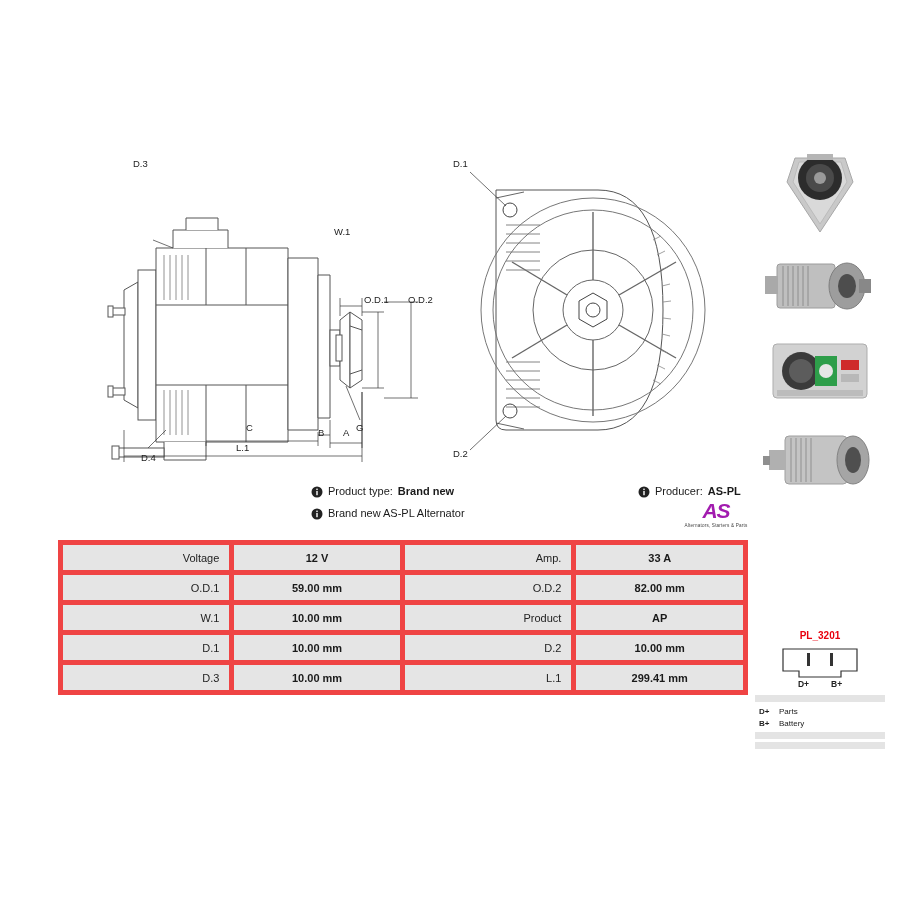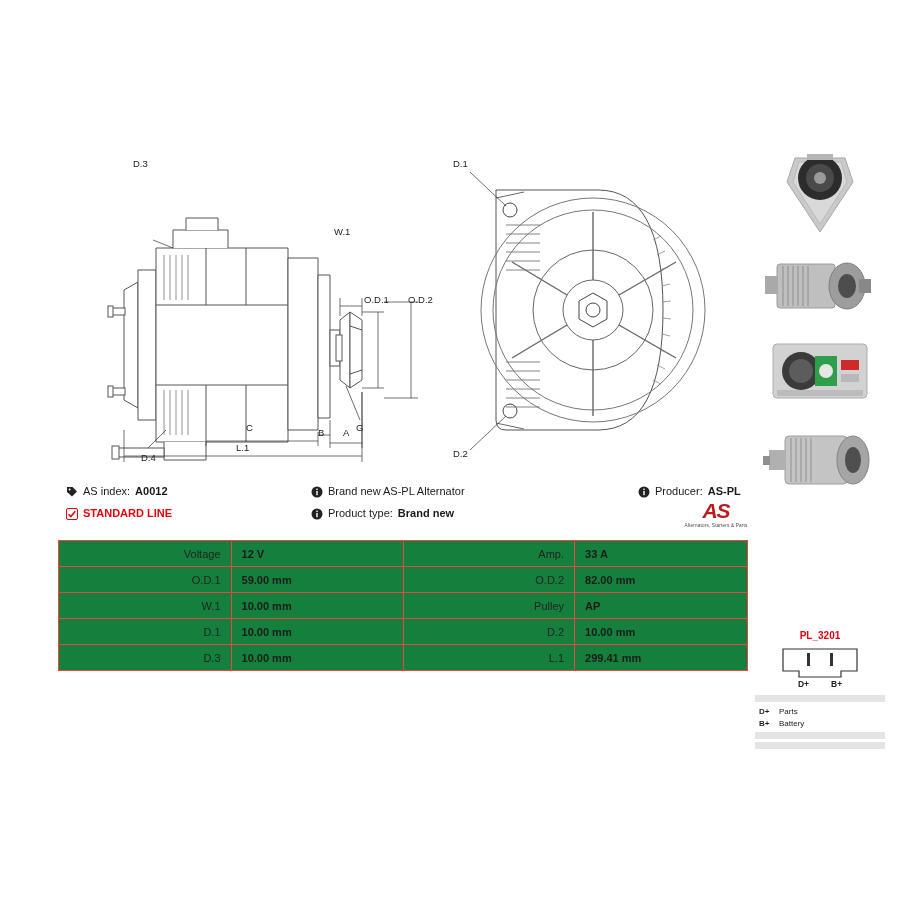--- a/index.html
+++ b/index.html
@@ -96,21 +96,21 @@
     position: absolute;
     left: 680px;
     top: 500px;
     width: 72px;
     text-align: center;
   }
   .aspl-logo .mark {
     font-size: 21px;
     font-weight: bold;
     font-style: italic;
-    color: #b91c1c;
+    color: #a21caf;
     letter-spacing: -1px;
     line-height: 1;
   }
   .aspl-logo .tag {
     font-size: 4.6px;
     color: #444;
     letter-spacing: 0.2px;
     margin-top: 2px;
   }
 
@@ -118,32 +118,32 @@
   table.specs {
     position: absolute;
     left: 58px;
     top: 540px;
     width: 690px;
     border-collapse: collapse;
     font-size: 11px;
   }
   table.specs td {
     height: 25px;
-    border: 1px solid #ef4444;
+    border: 5px solid #ef4444;
     padding: 0 10px;
-    background: #15803d;
+    background: #e5e5e5;
   }
   td.k {
     width: 172px;
     text-align: right;
     color: #222;
   }
   td.v {
     width: 173px;
-    text-align: left;
+    text-align: center;
     font-weight: bold;
     background: #f2f2f2;
   }
   td.empty { background: #e8e8e8; }
 
   
   .plugbox {
     position: absolute;
     left: 755px;
     top: 630px;
@@ -413,63 +413,42 @@
         <ellipse cx="98" cy="42" rx="16" ry="24" fill="#a5a5a5" stroke="#838383"></ellipse>
         <ellipse cx="98" cy="42" rx="8" ry="13" fill="#4f4f4f"></ellipse>
         <rect x="14" y="32" width="17" height="20" fill="#b0b0b0"></rect>
         <rect x="8" y="38" width="7" height="9" fill="#8f8f8f"></rect>
       </svg>
     </div>
   </div>
 
   <div class="inforow">
 
-    <div class="info-col info-c1">
-      <div class="info-line">
-        <span class="ico">
-          <svg width="12" height="12" viewBox="0 0 12 12">
-              <path d="M1 1 L6.5 1 L11 5.5 L6 10.5 L1 6 Z" fill="#222"></path>
-              <circle cx="3.6" cy="3.6" r="1" fill="#fff"></circle>
-            </svg>
-        </span>
-        <span>AS index:</span>
-        <span class="val">A0012</span>
-      </div>
-      <div class="info-line">
-        <span class="ico">
-          <svg width="12" height="12" viewBox="0 0 12 12">
-              <rect x="0.5" y="0.5" width="11" height="11" rx="1.5" fill="none" stroke="#e8000d"></rect>
-              <path d="M2.6 6.2 L4.8 8.6 L9.3 3.2" fill="none" stroke="#e8000d" stroke-width="1.6"></path>
-            </svg>
-        </span>
-        <span class="red">STANDARD LINE</span>
-      </div>
-    </div>
 
     <div class="info-col info-c2">
-      <div class="info-line">
-        <span class="ico">
-          <svg width="12" height="12" viewBox="0 0 12 12">
-              <circle cx="6" cy="6" r="5.5" fill="#222"></circle>
-              <rect x="5.3" y="5" width="1.4" height="4.2" fill="#fff"></rect>
-              <rect x="5.3" y="2.6" width="1.4" height="1.5" fill="#fff"></rect>
-            </svg>
-        </span>
-        <span>Brand new AS-PL Alternator</span>
-      </div>
       <div class="info-line">
         <span class="ico">
           <svg width="12" height="12" viewBox="0 0 12 12">
               <circle cx="6" cy="6" r="5.5" fill="#222"></circle>
               <rect x="5.3" y="5" width="1.4" height="4.2" fill="#fff"></rect>
               <rect x="5.3" y="2.6" width="1.4" height="1.5" fill="#fff"></rect>
             </svg>
         </span>
         <span>Product type:</span>
         <span class="val">Brand new</span>
+      </div>
+      <div class="info-line">
+        <span class="ico">
+          <svg width="12" height="12" viewBox="0 0 12 12">
+              <circle cx="6" cy="6" r="5.5" fill="#222"></circle>
+              <rect x="5.3" y="5" width="1.4" height="4.2" fill="#fff"></rect>
+              <rect x="5.3" y="2.6" width="1.4" height="1.5" fill="#fff"></rect>
+            </svg>
+        </span>
+        <span>Brand new AS-PL Alternator</span>
       </div>
     </div>
 
     <div class="info-col info-c3">
       <div class="info-line">
         <span class="ico">
           <svg width="12" height="12" viewBox="0 0 12 12">
               <circle cx="6" cy="6" r="5.5" fill="#222"></circle>
               <rect x="5.3" y="5" width="1.4" height="4.2" fill="#fff"></rect>
               <rect x="5.3" y="2.6" width="1.4" height="1.5" fill="#fff"></rect>
@@ -496,21 +475,21 @@
       </tr>
       <tr>
         <td class="k">O.D.1</td>
         <td class="v">59.00 mm</td>
         <td class="k">O.D.2</td>
         <td class="v">82.00 mm</td>
       </tr>
       <tr>
         <td class="k">W.1</td>
         <td class="v">10.00 mm</td>
-        <td class="k">Pulley</td>
+        <td class="k">Product</td>
         <td class="v">AP</td>
       </tr>
       <tr>
         <td class="k">D.1</td>
         <td class="v">10.00 mm</td>
         <td class="k">D.2</td>
         <td class="v">10.00 mm</td>
       </tr>
       <tr>
         <td class="k">D.3</td>

